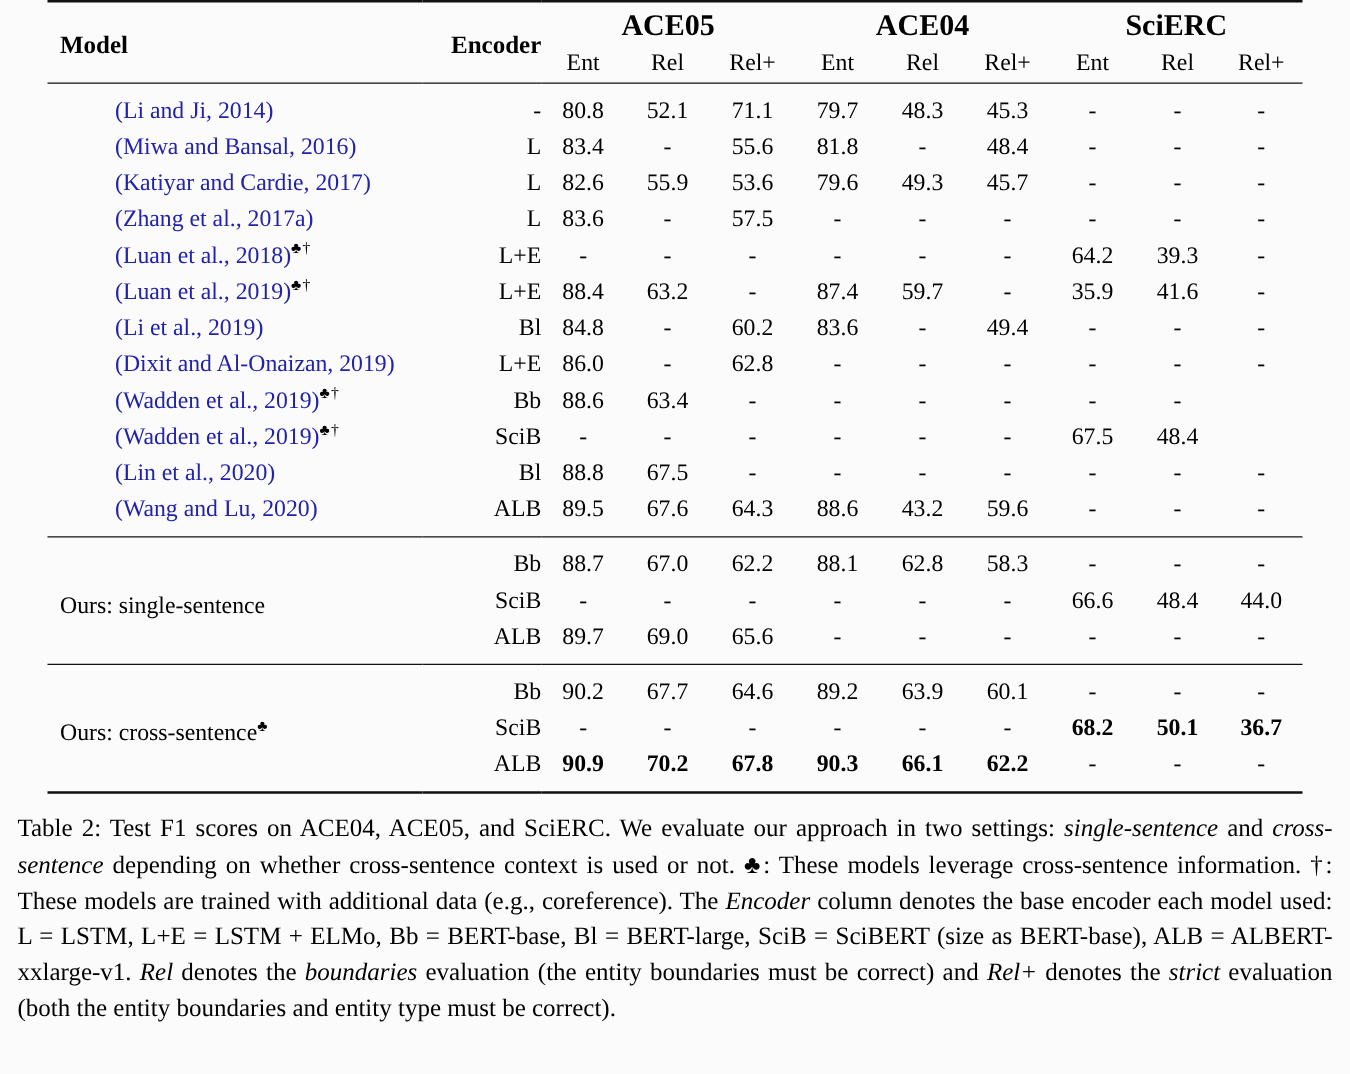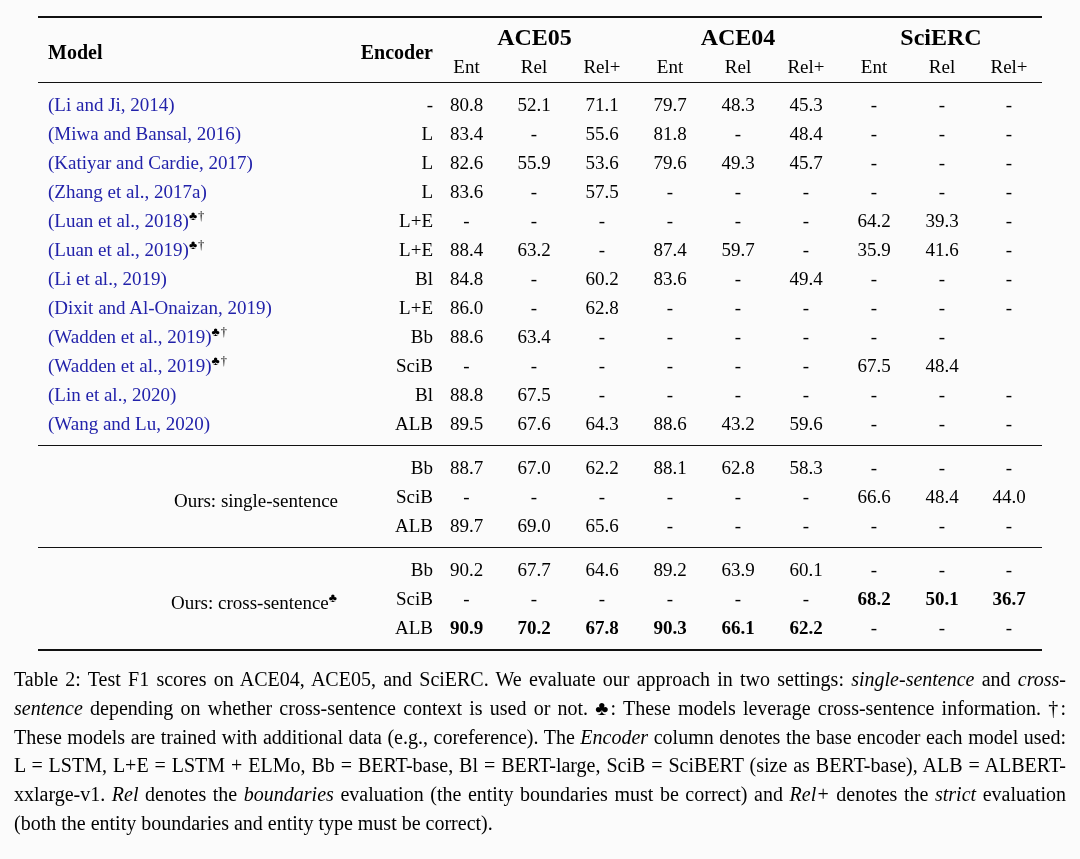--- a/index.html
+++ b/index.html
@@ -9,21 +9,20 @@
     height: 859px;
     background: #fbfbfb;
     overflow: hidden;
     font-family: "Liberation Serif", "DejaVu Serif", serif;
     color: #000;
   }
   .page {
     width: 1080px;
     height: 859px;
     box-sizing: border-box;
-    padding-top: 16px;
     border-radius: 15px;
   }
   .table-wrap {
     margin: 0 38px;
     width: 1004px;
   }
   table.results {
     width: 1004px;
     border-collapse: collapse;
     table-layout: fixed;
@@ -51,27 +50,27 @@
   }
   th.enc-h {
     text-align: right;
     font-weight: bold;
     vertical-align: middle;
     font-size: 20px;
   }
   th.grp { text-align: center; font-weight: bold; font-size: 24px; }
   th.sub { text-align: center; }
   td.model { text-align: left; padding-left: 10px; }
-  td.ours  { vertical-align: middle; text-align: right; }
+  td.ours  { vertical-align: middle; }
   td.enc   { text-align: right; }
   td.num   { text-align: center; }
   td.b     { font-weight: bold; }
   tbody tr:first-child td { padding-top: 7px; }
   tbody tr:last-child td  { padding-bottom: 7px; }
-  .cite { color: #2222aa; cursor: pointer; }
+  .cite { color: #2222aa; cursor: pointer; margin-left: 44px; }
   sup.mark {
     color: #000;
     font-size: 12.5px;
     line-height: 0;
     vertical-align: super;
     letter-spacing: 1px;
   }
   .caption {
     margin: 14px 26px 0 14px;
     width: 1052px;

